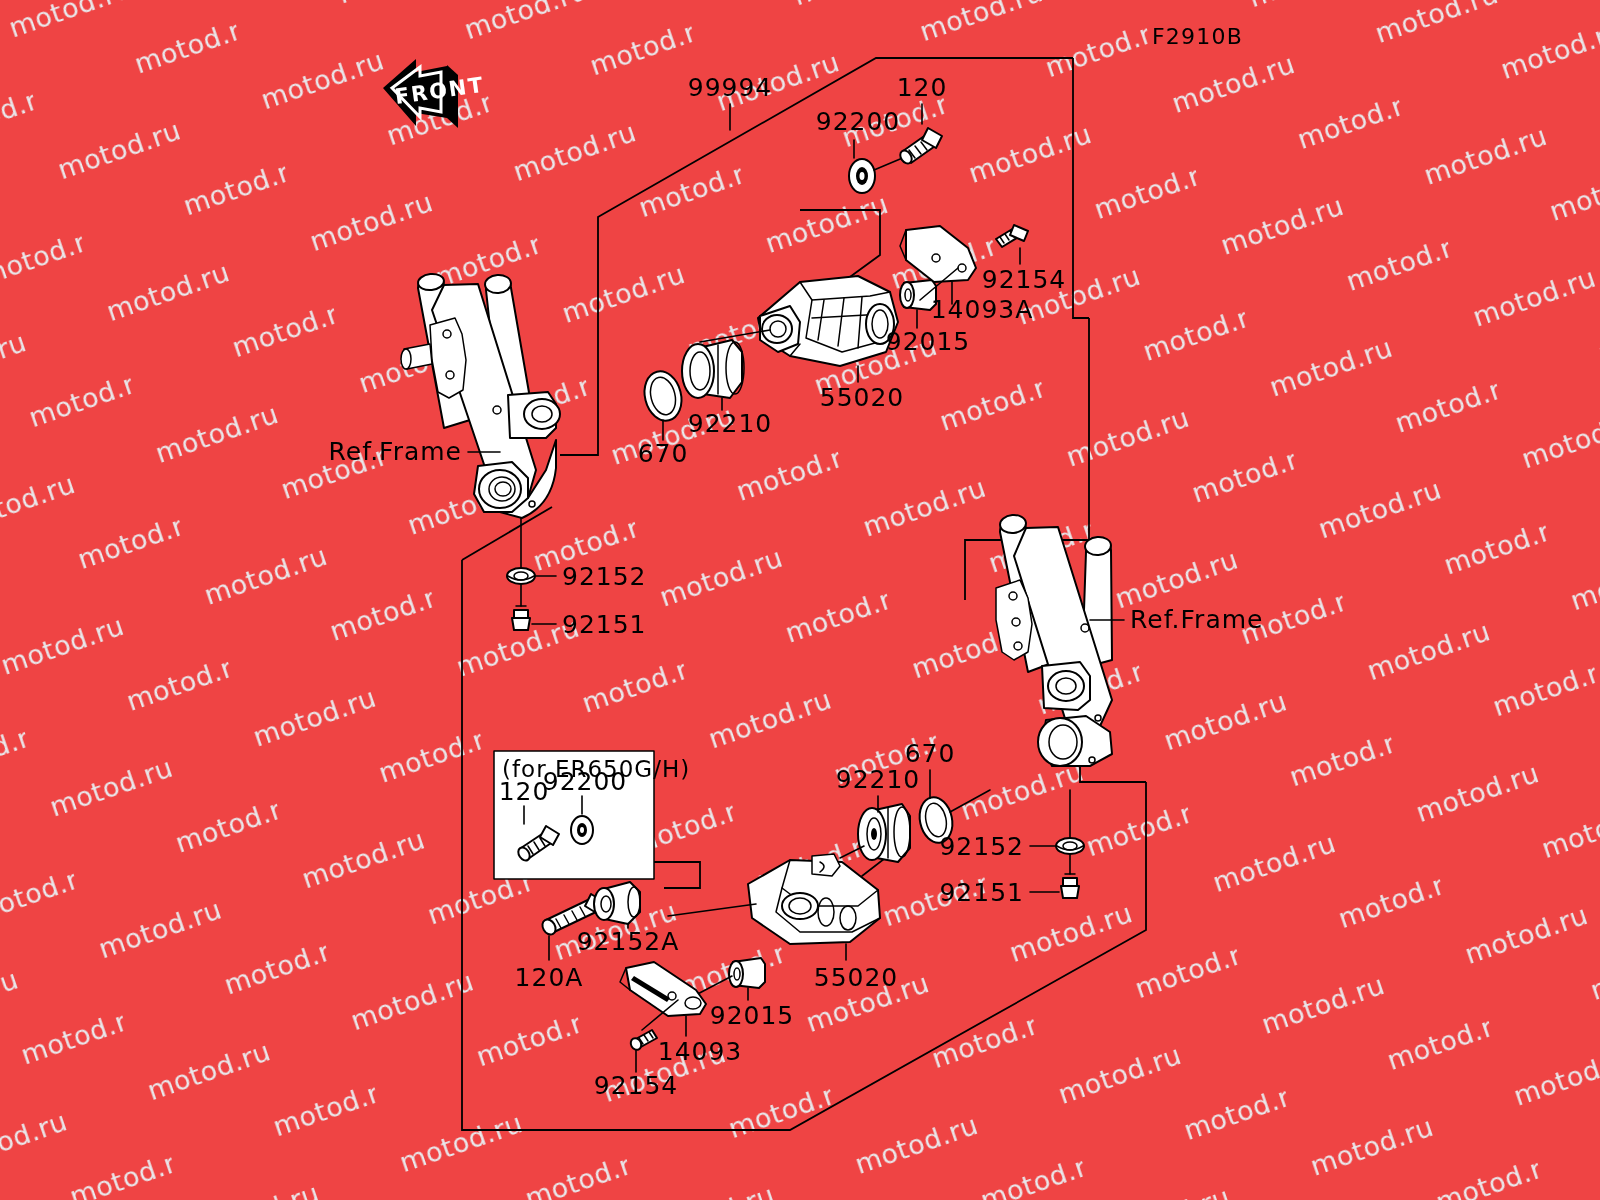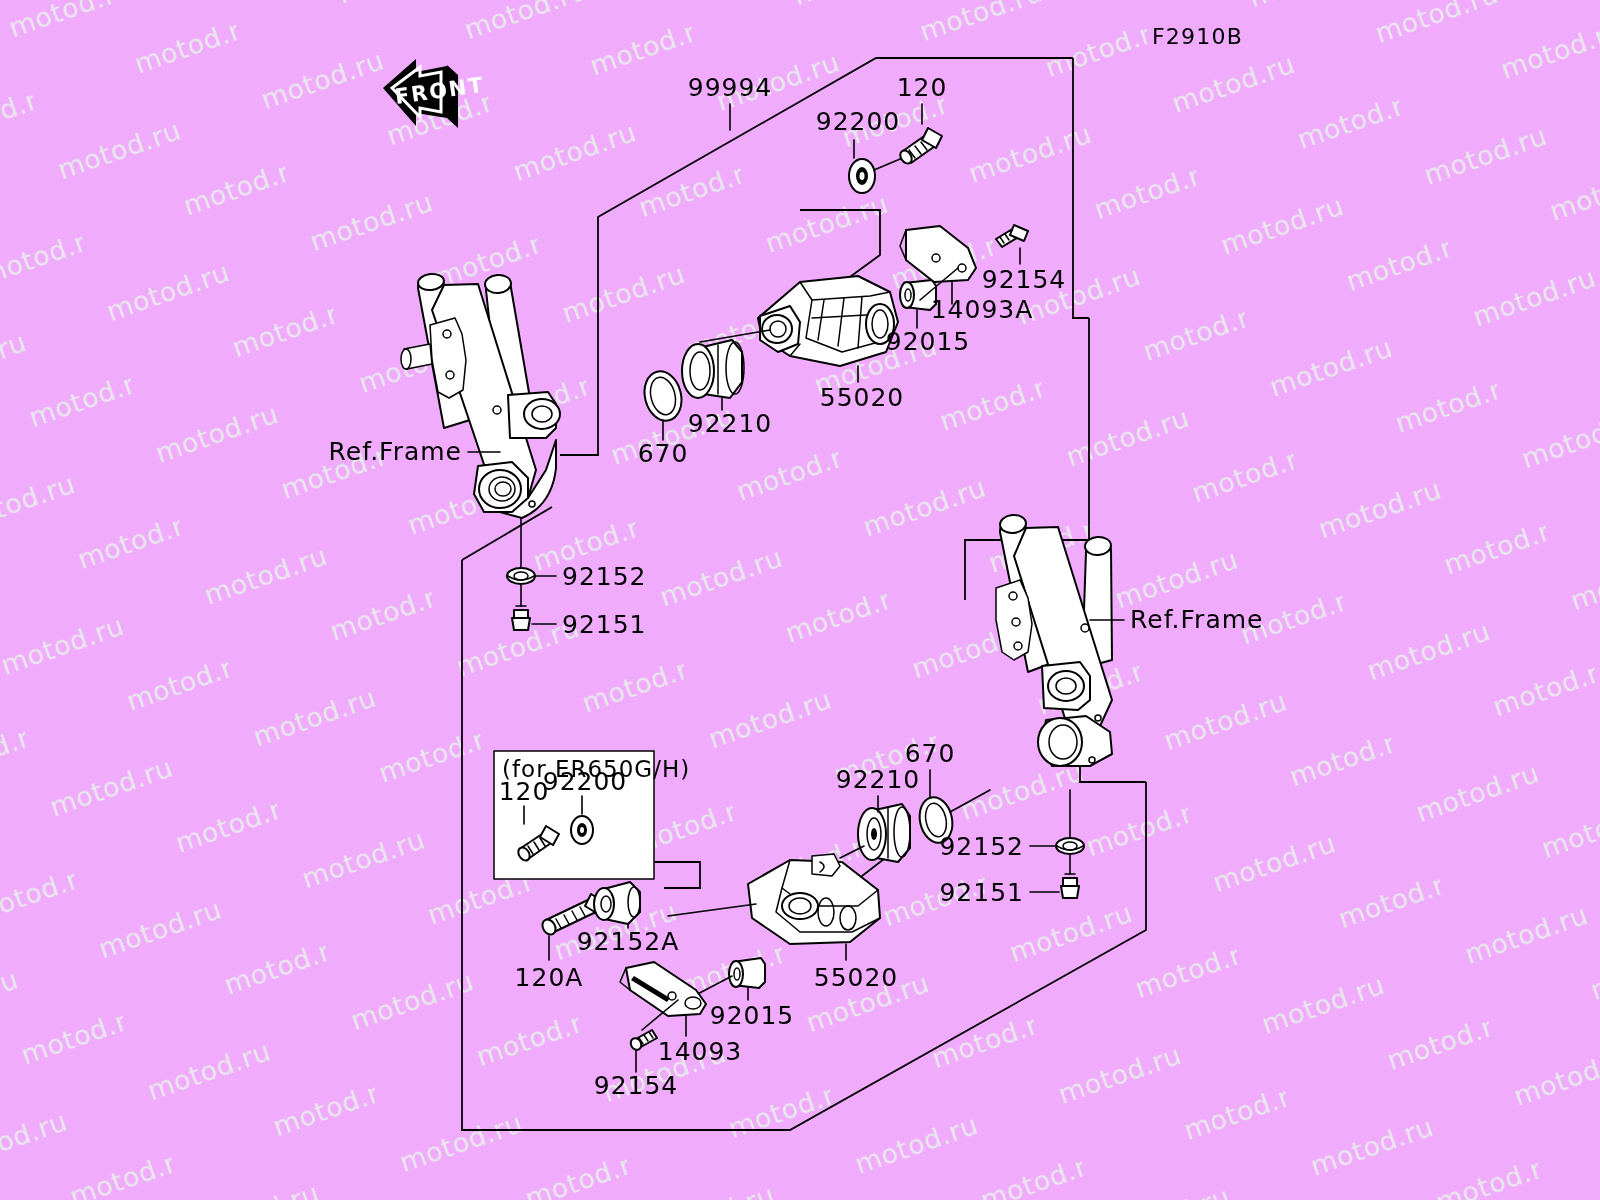--- a/index.html
+++ b/index.html
@@ -7,21 +7,21 @@
     padding: 0;
     background: #ffffff;
   }
   body {
     font-family: "DejaVu Sans", sans-serif;
   }
   #page {
     position: relative;
     width: 1600px;
     height: 1200px;
-    background: #f0abfc;
+    background: #ef4444;
     overflow: hidden;
   }
   #watermark-layer {
     position: absolute;
     left: 0; top: 0;
     width: 1600px;
     height: 1200px;
     z-index: 1;
     pointer-events: none;
   }

